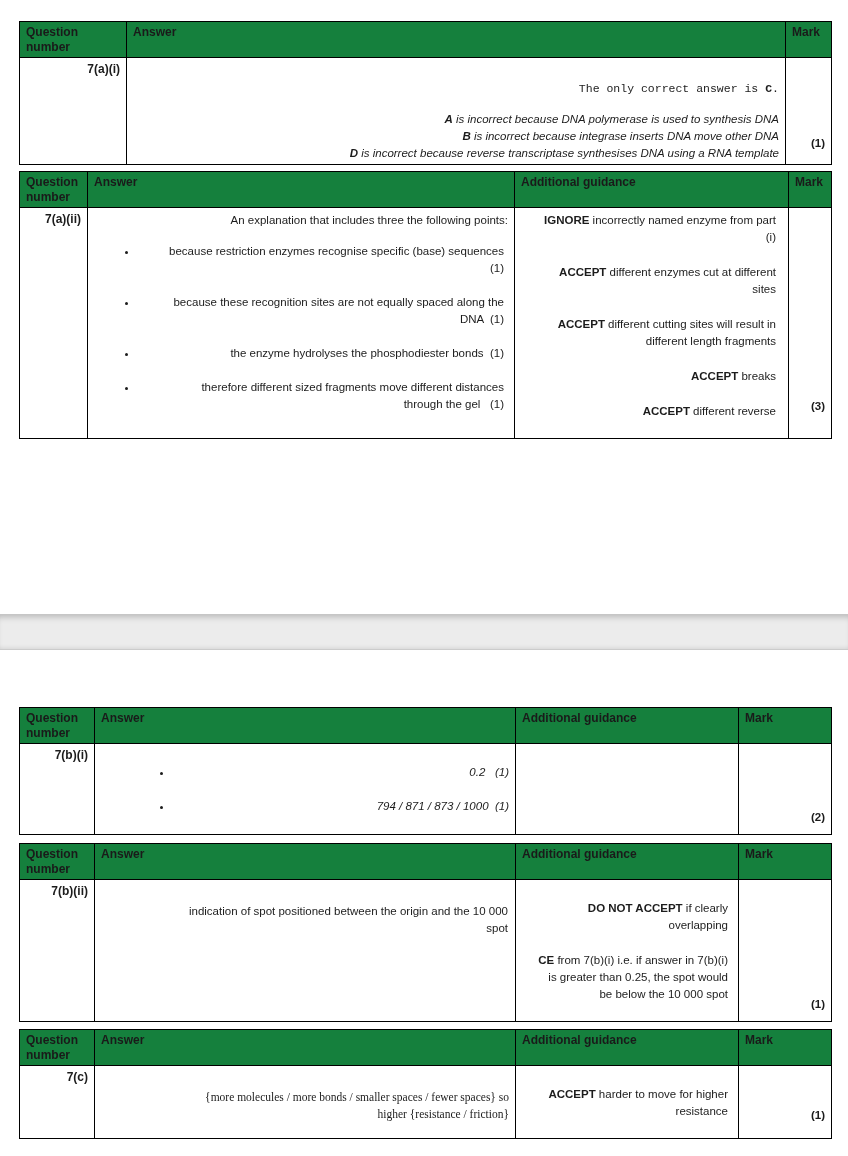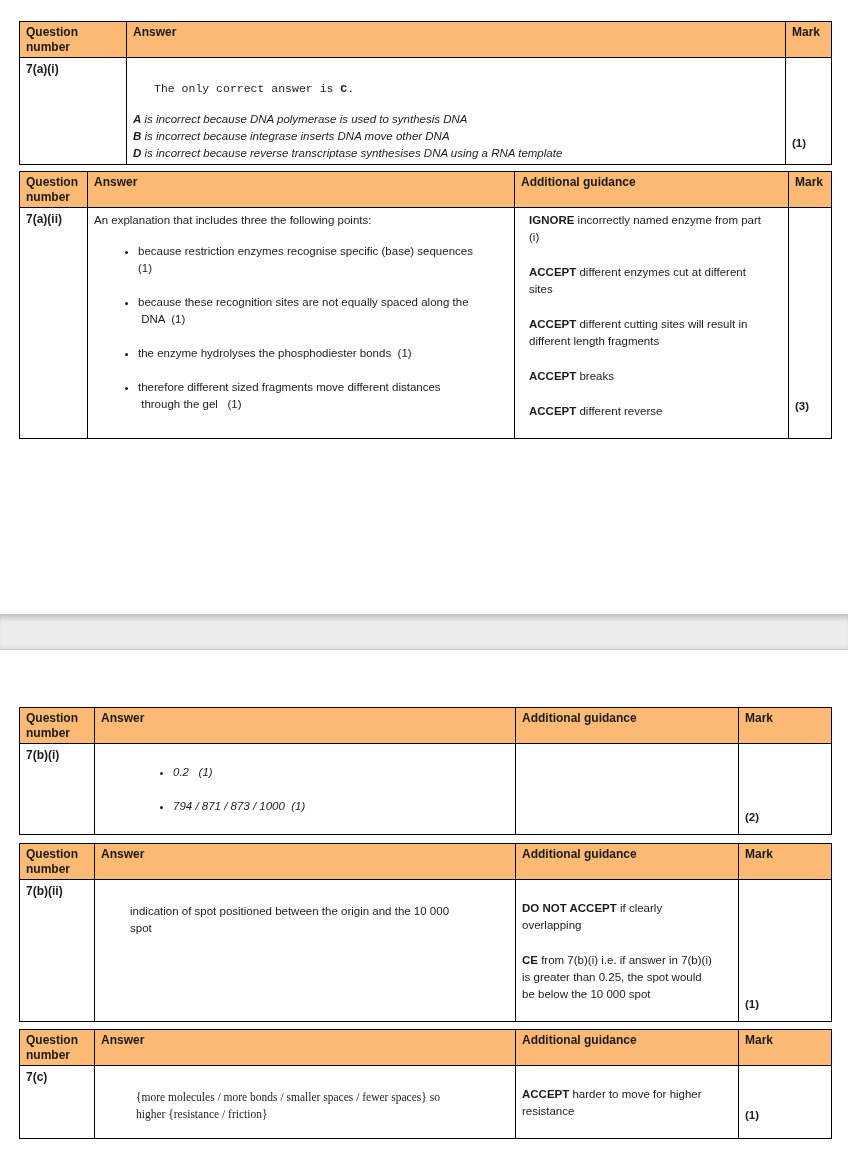--- a/index.html
+++ b/index.html
@@ -20,29 +20,29 @@
     table-layout: fixed;
   }
   .ms th, .ms td {
     border: 1.5px solid #000000;
     vertical-align: top;
     font-size: 11.5px;
     line-height: 16px;
     overflow: hidden;
   }
   .ms th {
-    background: #fdba74;
+    background: #15803d;
     font-weight: bold;
     text-align: left;
     font-size: 12px;
     line-height: 15px;
     padding: 3px 4px 2px 6px;
     color: #1a1a1a;
   }
-  .ms td { padding: 2px 6px; }
+  .ms td { padding: 2px 6px; text-align: right; }
   td.q { font-weight: bold; font-size: 12px; padding-top: 3px; }
   td.m { font-weight: bold; vertical-align: bottom; padding-left: 6px; }
   .pre { white-space: pre-wrap; }
   p { margin: 0; }
   .gpara { margin: 0 0 18px 0; line-height: 17px; }
   .kw { font-weight: bold; }
 
   
   .t1 { left: 19px; top: 21px; width: 812px; }
   .t1 .statement { margin: 20px 0 0 21px; line-height: 17px; font-family: Liberation Mono, monospace; }

